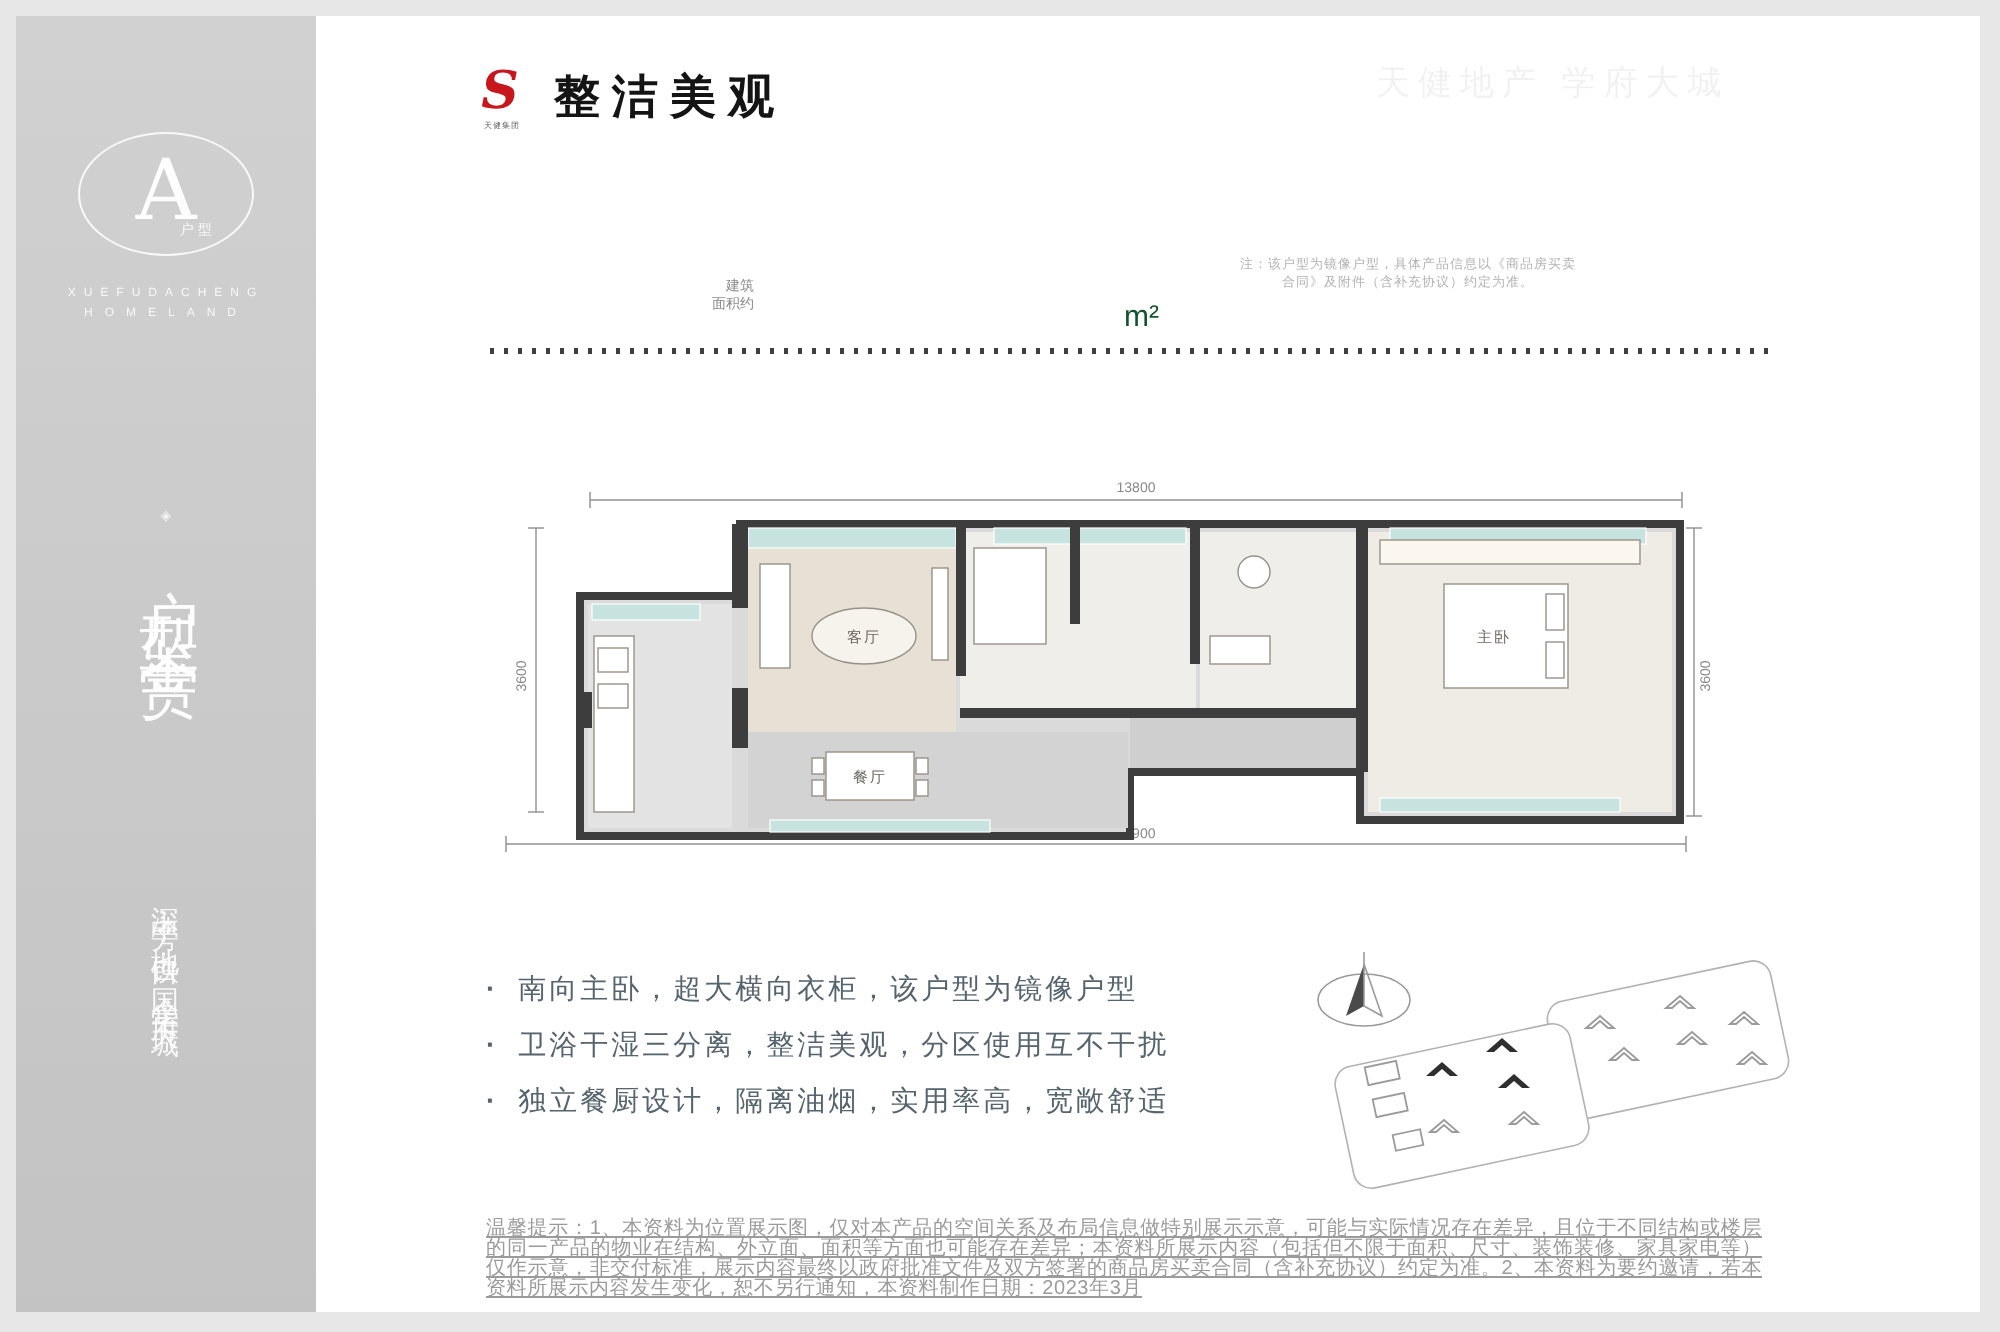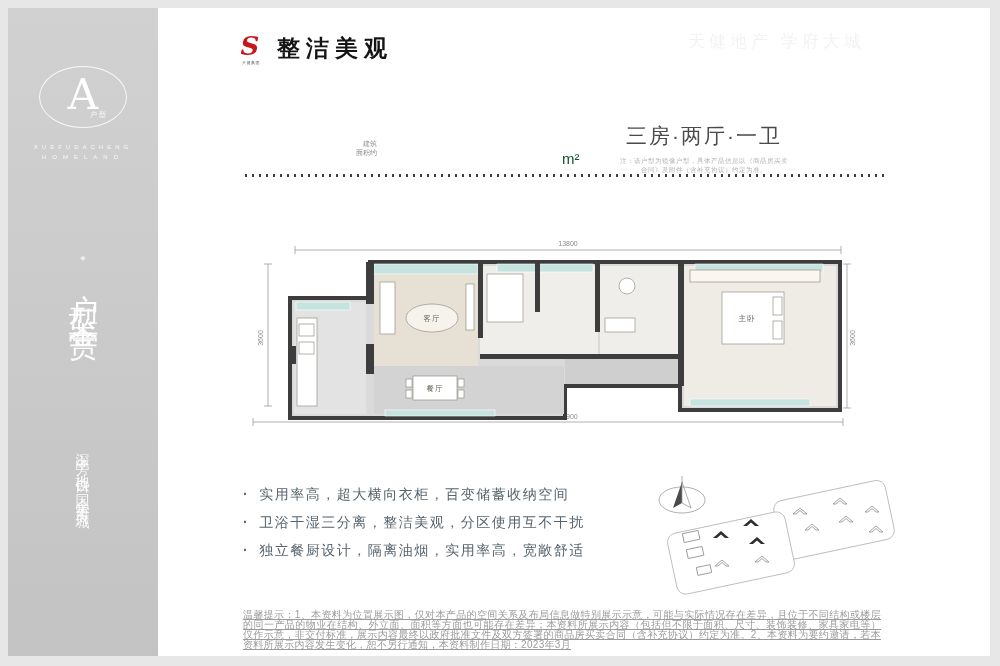--- a/index.html
+++ b/index.html
@@ -93,21 +93,20 @@
     <span class="brand-name">整洁美观</span>
   </header>
   <div class="watermark">天健地产 学府大城</div>
 
   <div class="area-prefix">
     <div>建筑</div>
     <div>面积约</div>
   </div>
   <div class="area-unit">m²</div>
   <div class="layout-block">
-    <div class="layout-title">三房·两厅·一卫</div>
     <div class="layout-note">
       <div>注：该户型为镜像户型，具体产品信息以《商品房买卖</div>
       <div>合同》及附件（含补充协议）约定为准。</div>
     </div>
   </div>
   <div class="dotted-sep"></div>
 
   <svg class="floorplan" viewBox="0 0 620 208">
 
     <g stroke="#8f8f8f" stroke-width="0.7">
@@ -182,21 +181,21 @@
         <rect x="538" y="95" width="9" height="18"></rect>
     </g>
 
     <text x="197" y="95" class="room" text-anchor="middle">客厅</text>
     <text x="200" y="165" class="room" text-anchor="middle">餐厅</text>
     <text x="512" y="95" class="room" text-anchor="middle">主卧</text>
   </svg>
 
   <section class="features">
     <ul>
-      <li>实用率高，超大横向衣柜，百变储蓄收纳空间</li>
+      <li>南向主卧，超大横向衣柜，该户型为镜像户型</li>
       <li>卫浴干湿三分离，整洁美观，分区使用互不干扰</li>
       <li>独立餐厨设计，隔离油烟，实用率高，宽敞舒适</li>
     </ul>
   </section>
 
   <svg class="siteplan" viewBox="0 0 250 130">
 
     <g>
       <line x1="27" y1="6" x2="27" y2="15" stroke="#9a9a9a" stroke-width="0.8"></line>
       <ellipse cx="27" cy="30" rx="23" ry="13" fill="none" stroke="#9a9a9a" stroke-width="0.8"></ellipse>

